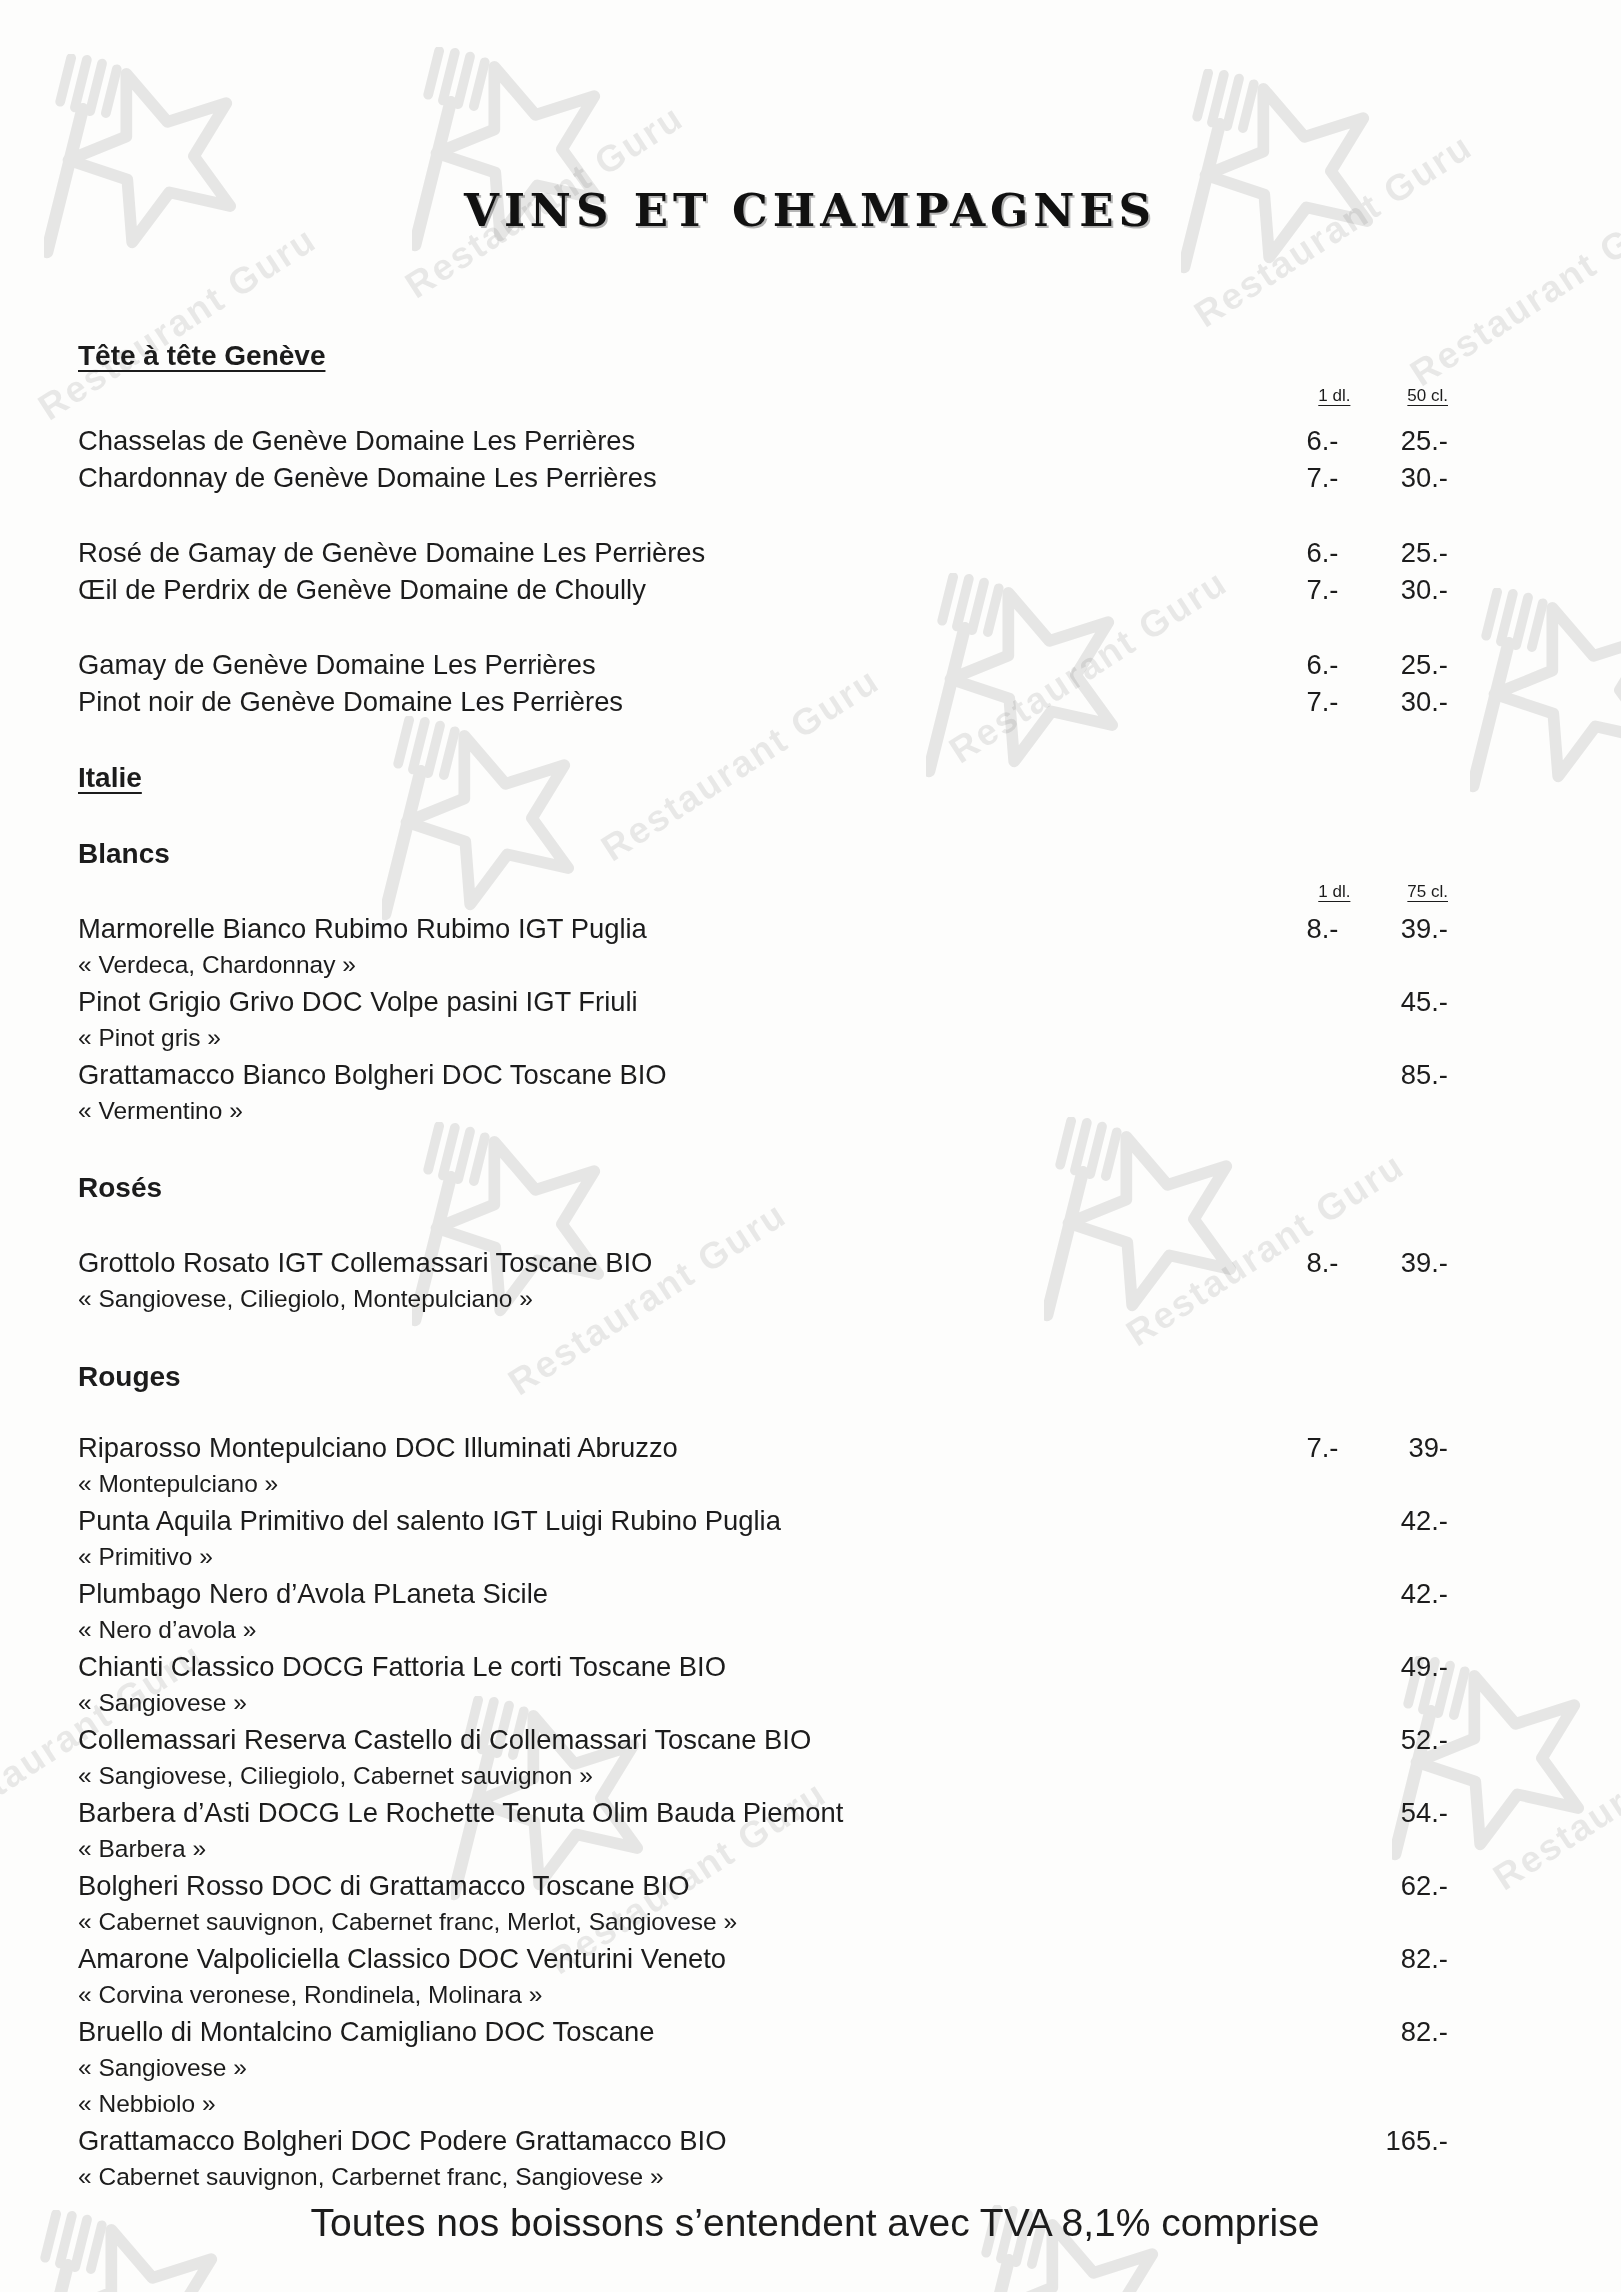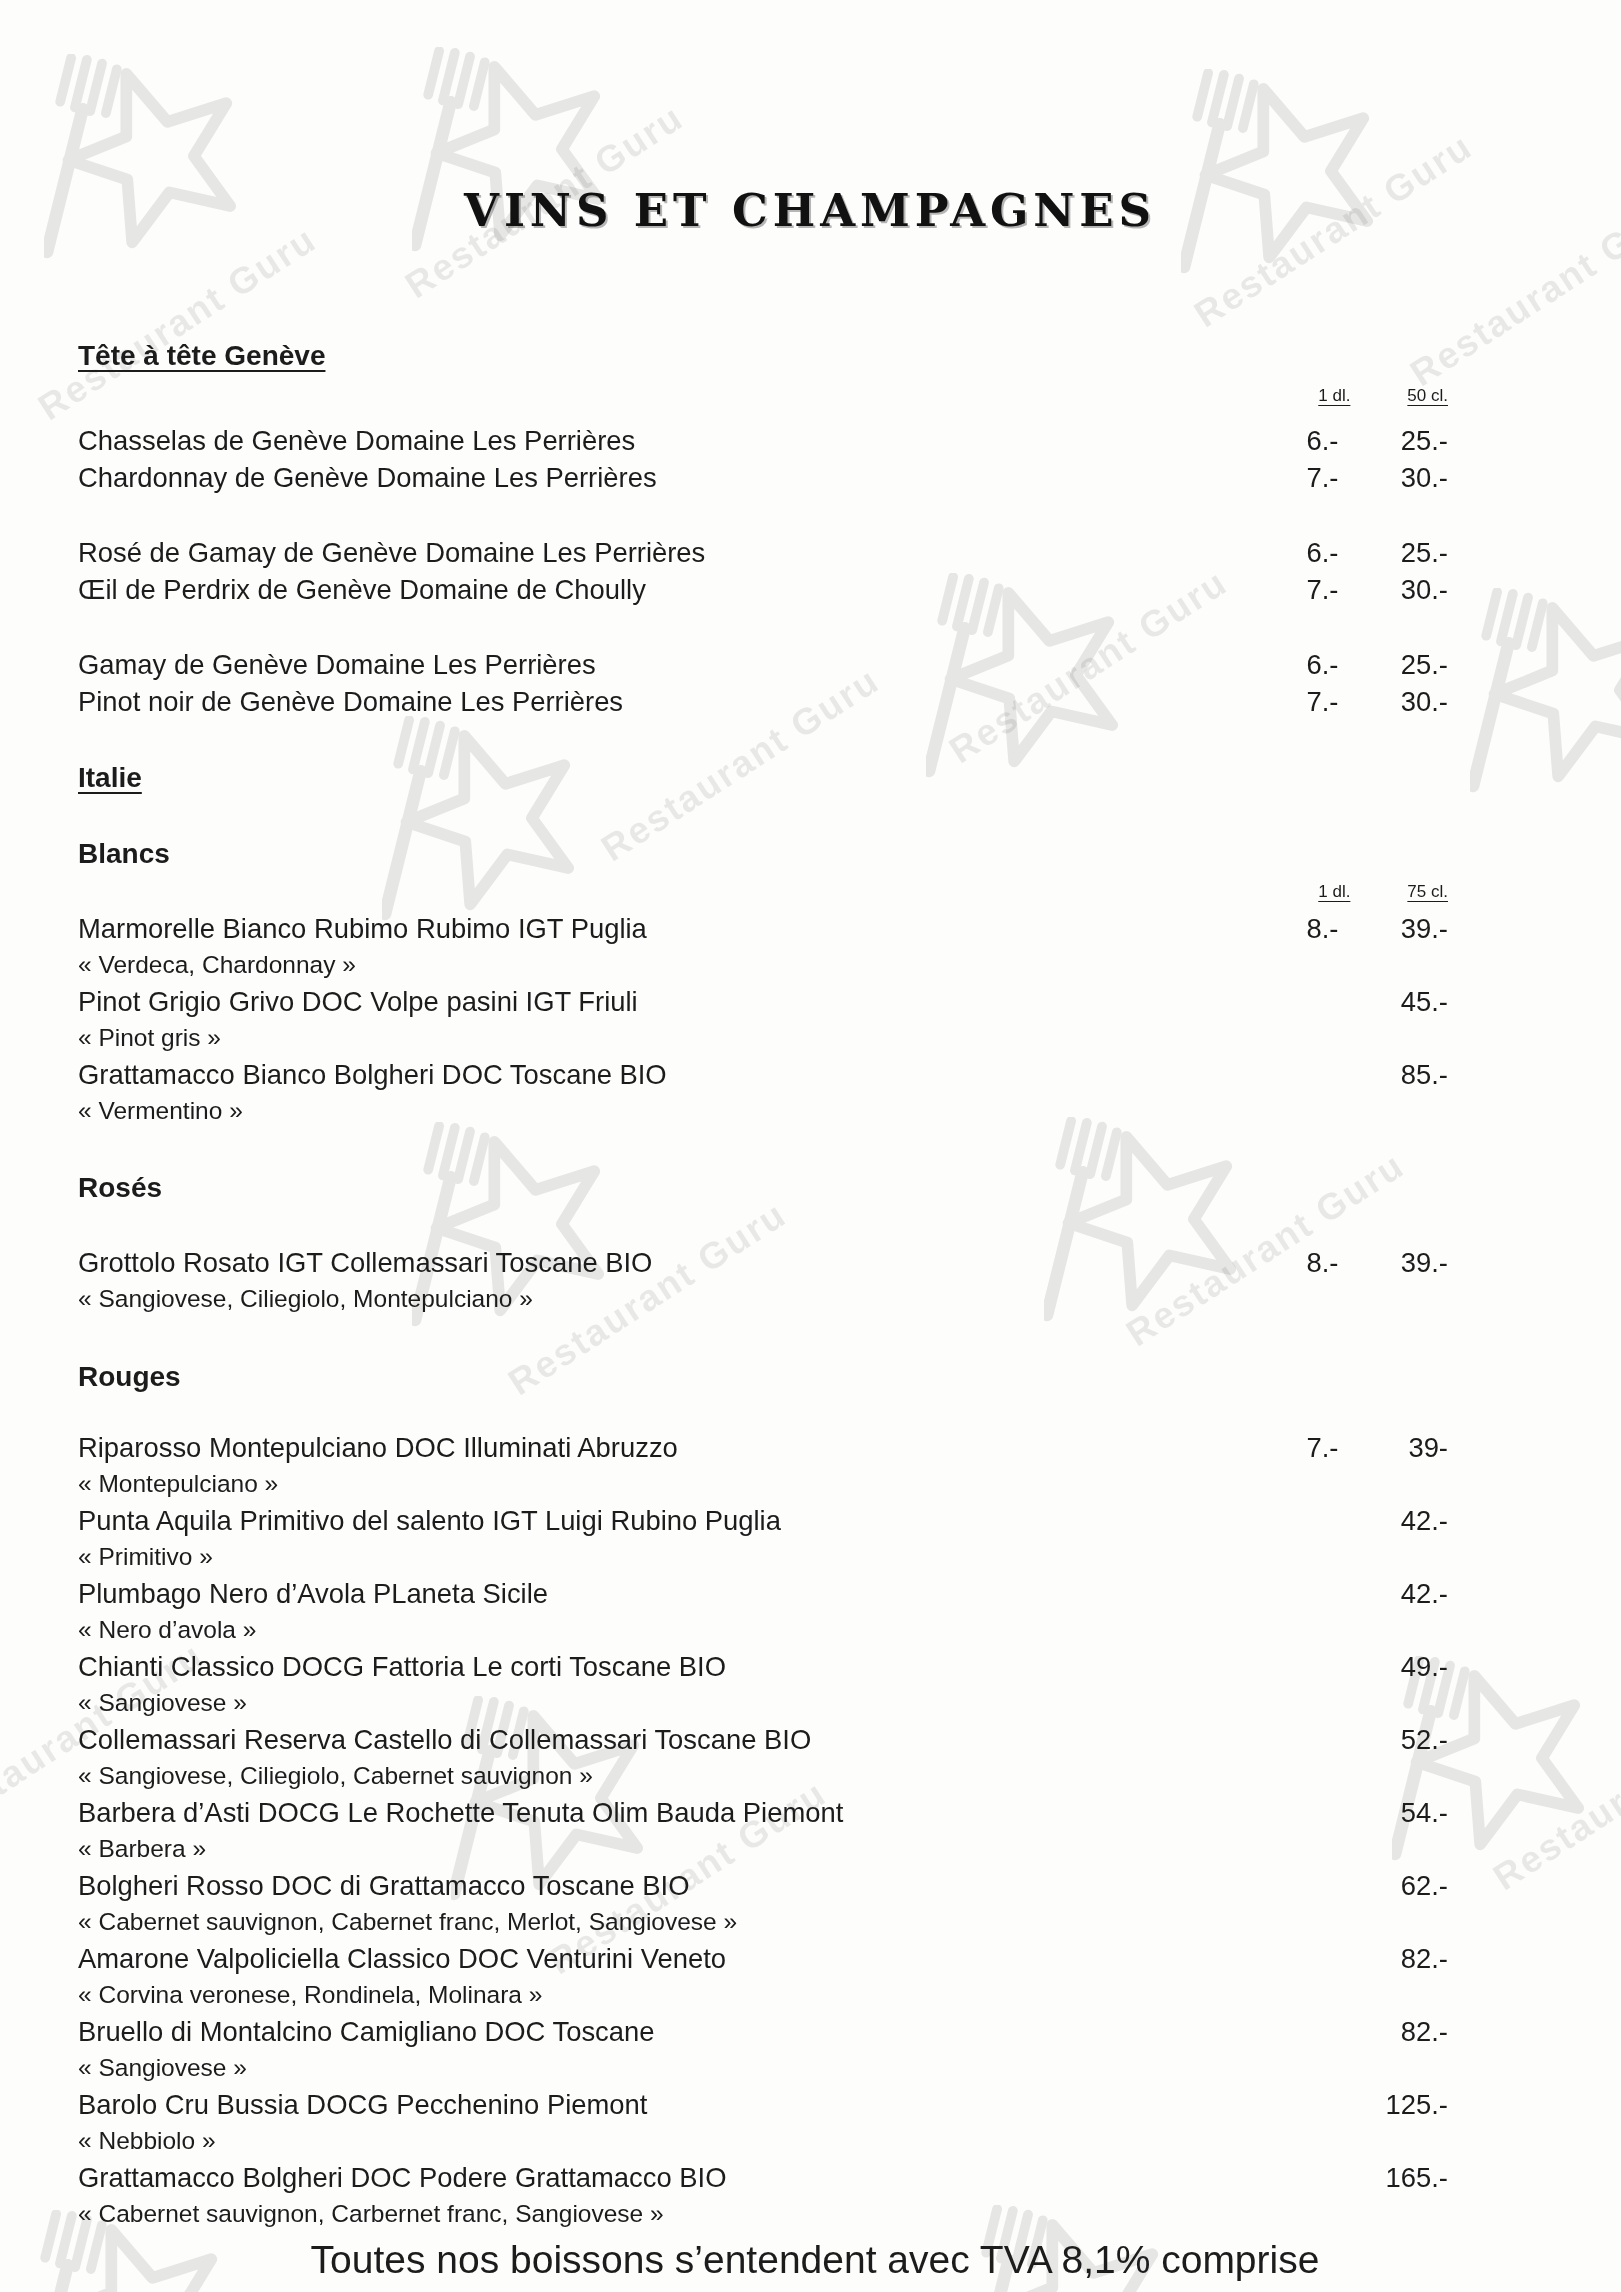--- a/index.html
+++ b/index.html
@@ -253,25 +253,20 @@
     </div>
     <div class="grape">« Corvina veronese, Rondinela, Molinara »</div>
 
     <div class="row">
       <span class="nm">Bruello di Montalcino Camigliano DOC Toscane</span>
       <span class="p1"></span>
       <span class="p2">82.-</span>
     </div>
     <div class="grape upright">« Sangiovese »</div>
 
-    <div class="row">
-      <span class="nm">Barolo Cru Bussia DOCG Pecchenino Piemont</span>
-      <span class="p1"></span>
-      <span class="p2">125.-</span>
-    </div>
     <div class="grape upright">« Nebbiolo »</div>
 
     <div class="row">
       <span class="nm">Grattamacco Bolgheri DOC Podere Grattamacco BIO</span>
       <span class="p1"></span>
       <span class="p2">165.-</span>
     </div>
     <div class="grape">« Cabernet sauvignon, Carbernet franc, Sangiovese »</div>
 
     <div class="footer">Toutes nos boissons s’entendent avec TVA 8,1% comprise</div>

